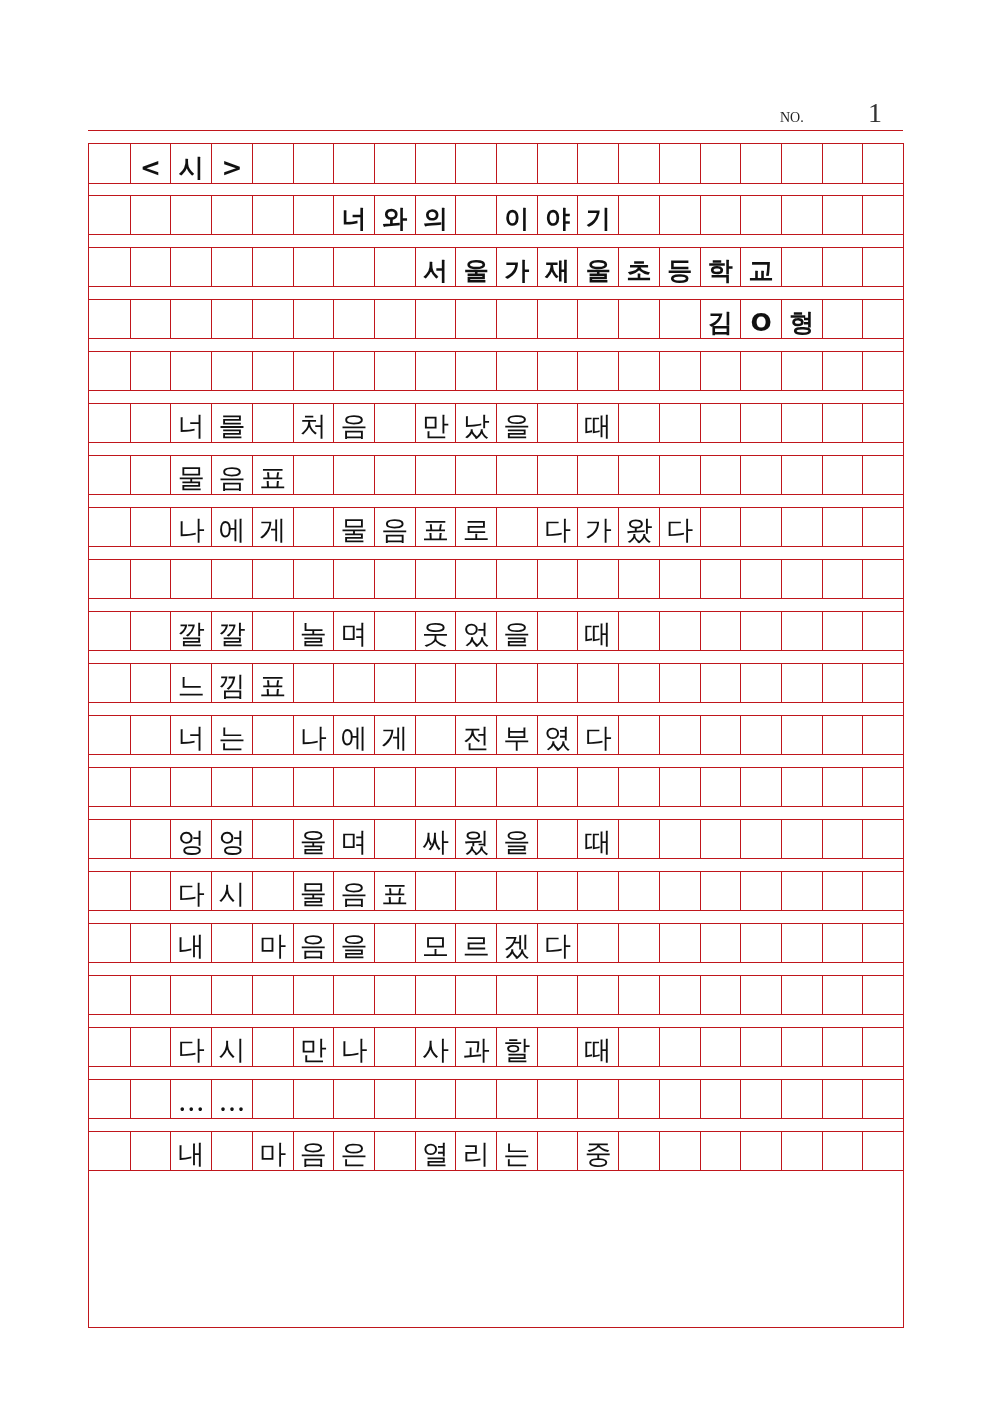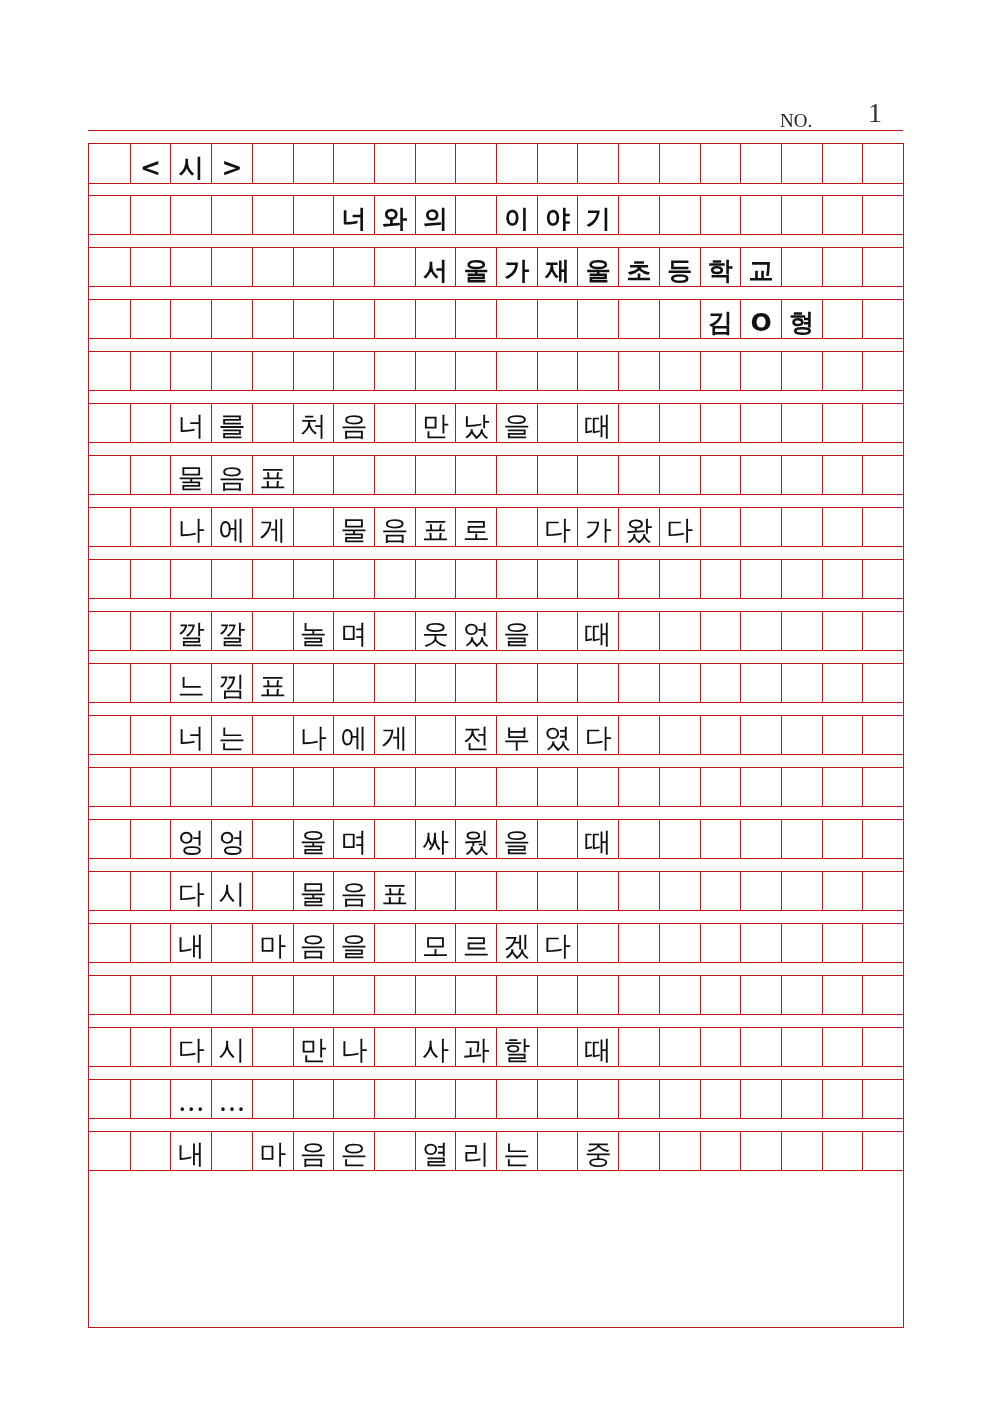--- a/index.html
+++ b/index.html
@@ -1,20 +1,20 @@
 <!DOCTYPE html>
 <html><head>
   <meta charset="utf-8">
   <style>
     html, body { margin: 0; padding: 0; background: #ffffff; }
     body { width: 992px; height: 1403px; position: relative; overflow: hidden; }
     .header-no {
       position: absolute; left: 780px; top: 110px;
       font-family: "Liberation Serif", "DejaVu Serif", serif;
-      font-size: 19px; color: #222;
+      font-size: 14px; color: #222;
     }
     .header-page {
       position: absolute; left: 868px; top: 97px;
       font-family: "Liberation Serif", "DejaVu Serif", serif;
       font-size: 28px; color: #333;
     }
     .header-rule {
       position: absolute; left: 88px; top: 130px; width: 815px; height: 0;
       border-top: 1.5px solid #c0161c;
     }

